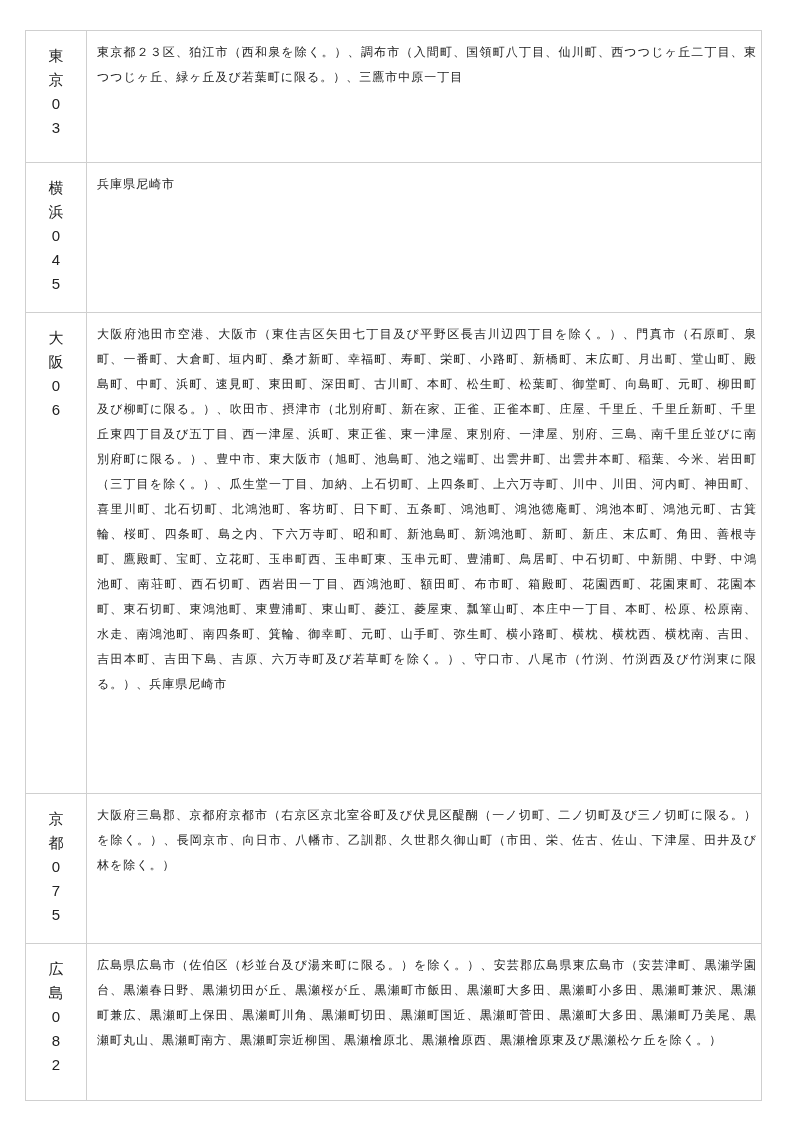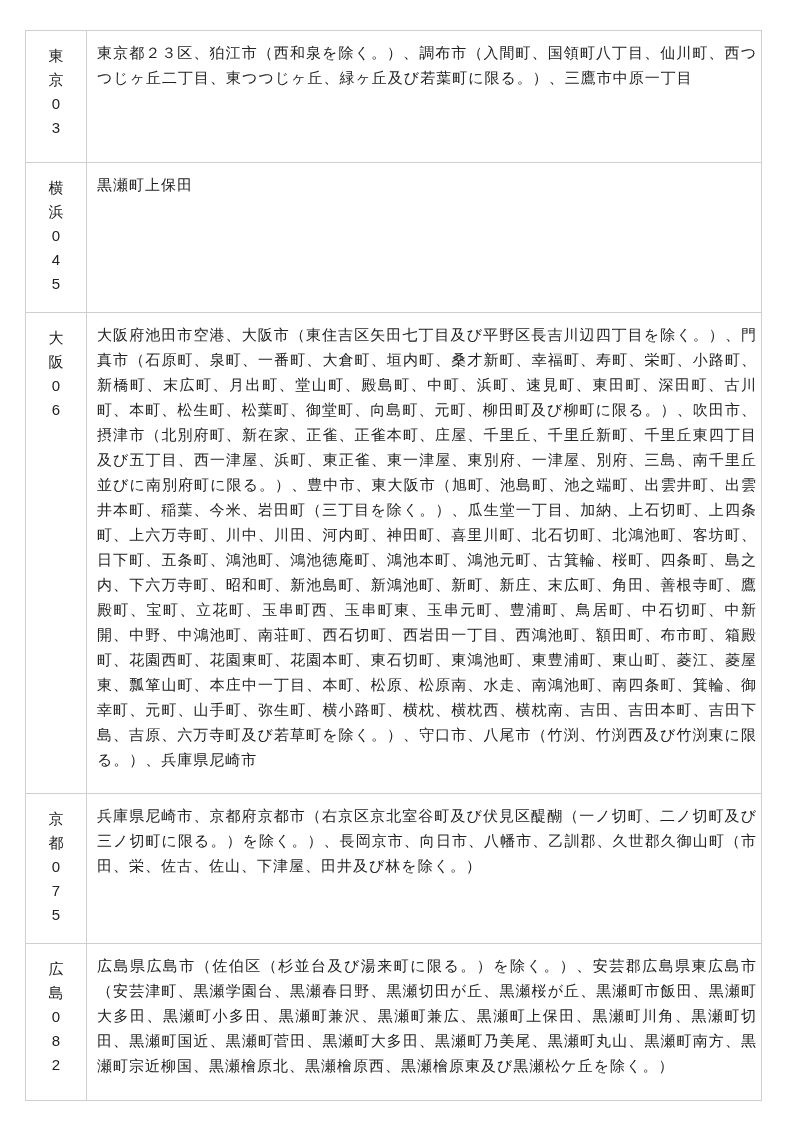--- a/index.html
+++ b/index.html
@@ -33,21 +33,21 @@
   td.code {
     width: 60px;
     text-align: center;
     white-space: pre-line;
     font-size: 15px;
     line-height: 24px;
     padding: 13px 0 0 0;
     letter-spacing: 0;
   }
   td.area {
-    font-size: 15px;
+    font-size: 12px;
     line-height: 25px;
     letter-spacing: 1px;
     text-align: justify;
     padding: 9px 4px 9px 10px;
   }
   tr.r-tokyo    { height: 132px; }
   tr.r-yokohama { height: 150px; }
   tr.r-osaka    { height: 481px; }
   tr.r-kyoto    { height: 150px; }
   tr.r-hiroshima{ height: 157px; }
@@ -64,36 +64,36 @@
 0
 3</td>
         <td class="area">東京都２３区、狛江市（西和泉を除く。）、調布市（入間町、国領町八丁目、仙川町、西つつじヶ丘二丁目、東つつじヶ丘、緑ヶ丘及び若葉町に限る。）、三鷹市中原一丁目</td>
       </tr>
       <tr class="r-yokohama">
         <td class="code">横
 浜
 0
 4
 5</td>
-        <td class="area">黒瀬町上保田</td>
+        <td class="area">兵庫県尼崎市</td>
       </tr>
       <tr class="r-osaka">
         <td class="code">大
 阪
 0
 6</td>
         <td class="area">大阪府池田市空港、大阪市（東住吉区矢田七丁目及び平野区長吉川辺四丁目を除く。）、門真市（石原町、泉町、一番町、大倉町、垣内町、桑才新町、幸福町、寿町、栄町、小路町、新橋町、末広町、月出町、堂山町、殿島町、中町、浜町、速見町、東田町、深田町、古川町、本町、松生町、松葉町、御堂町、向島町、元町、柳田町及び柳町に限る。）、吹田市、摂津市（北別府町、新在家、正雀、正雀本町、庄屋、千里丘、千里丘新町、千里丘東四丁目及び五丁目、西一津屋、浜町、東正雀、東一津屋、東別府、一津屋、別府、三島、南千里丘並びに南別府町に限る。）、豊中市、東大阪市（旭町、池島町、池之端町、出雲井町、出雲井本町、稲葉、今米、岩田町（三丁目を除く。）、瓜生堂一丁目、加納、上石切町、上四条町、上六万寺町、川中、川田、河内町、神田町、喜里川町、北石切町、北鴻池町、客坊町、日下町、五条町、鴻池町、鴻池徳庵町、鴻池本町、鴻池元町、古箕輪、桜町、四条町、島之内、下六万寺町、昭和町、新池島町、新鴻池町、新町、新庄、末広町、角田、善根寺町、鷹殿町、宝町、立花町、玉串町西、玉串町東、玉串元町、豊浦町、鳥居町、中石切町、中新開、中野、中鴻池町、南荘町、西石切町、西岩田一丁目、西鴻池町、額田町、布市町、箱殿町、花園西町、花園東町、花園本町、東石切町、東鴻池町、東豊浦町、東山町、菱江、菱屋東、瓢箪山町、本庄中一丁目、本町、松原、松原南、水走、南鴻池町、南四条町、箕輪、御幸町、元町、山手町、弥生町、横小路町、横枕、横枕西、横枕南、吉田、吉田本町、吉田下島、吉原、六万寺町及び若草町を除く。）、守口市、八尾市（竹渕、竹渕西及び竹渕東に限る。）、兵庫県尼崎市</td>
       </tr>
       <tr class="r-kyoto">
         <td class="code">京
 都
 0
 7
 5</td>
-        <td class="area">兵庫県尼崎市、京都府京都市（右京区京北室谷町及び伏見区醍醐（一ノ切町、二ノ切町及び三ノ切町に限る。）を除く。）、長岡京市、向日市、八幡市、乙訓郡、久世郡久御山町（市田、栄、佐古、佐山、下津屋、田井及び林を除く。）</td>
+        <td class="area">大阪府三島郡、京都府京都市（右京区京北室谷町及び伏見区醍醐（一ノ切町、二ノ切町及び三ノ切町に限る。）を除く。）、長岡京市、向日市、八幡市、乙訓郡、久世郡久御山町（市田、栄、佐古、佐山、下津屋、田井及び林を除く。）</td>
       </tr>
       <tr class="r-hiroshima">
         <td class="code">広
 島
 0
 8
 2</td>
         <td class="area">広島県広島市（佐伯区（杉並台及び湯来町に限る。）を除く。）、安芸郡広島県東広島市（安芸津町、黒瀬学園台、黒瀬春日野、黒瀬切田が丘、黒瀬桜が丘、黒瀬町市飯田、黒瀬町大多田、黒瀬町小多田、黒瀬町兼沢、黒瀬町兼広、黒瀬町上保田、黒瀬町川角、黒瀬町切田、黒瀬町国近、黒瀬町菅田、黒瀬町大多田、黒瀬町乃美尾、黒瀬町丸山、黒瀬町南方、黒瀬町宗近柳国、黒瀬檜原北、黒瀬檜原西、黒瀬檜原東及び黒瀬松ケ丘を除く。）</td>
       </tr>
     </tbody>

